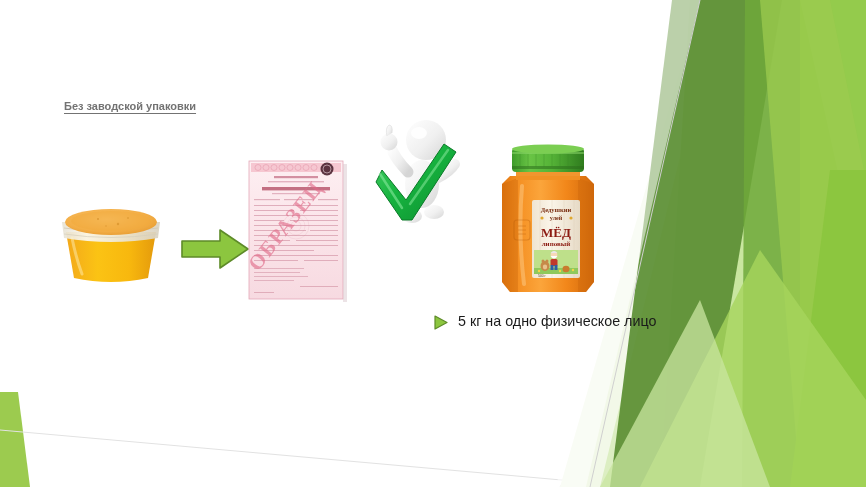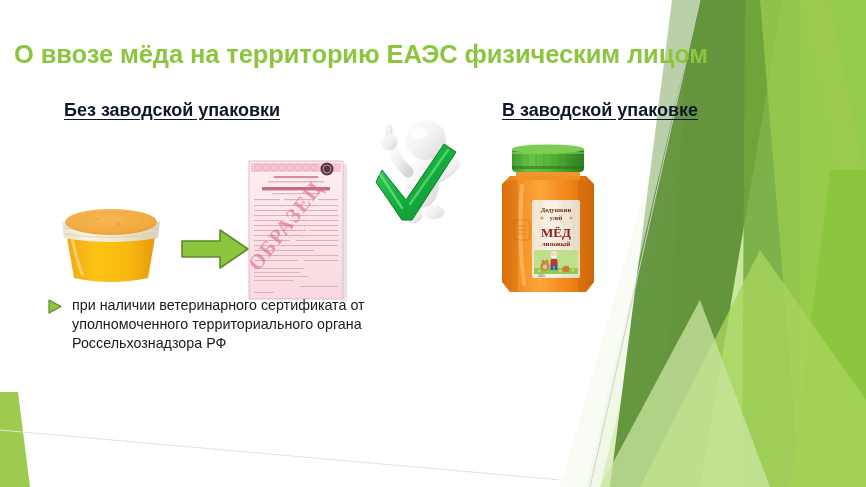--- a/index.html
+++ b/index.html
@@ -16,21 +16,21 @@
 
   
   .title{
     position:absolute;left:14px;top:40px;width:700px;
     font-size:25.5px;font-weight:bold;line-height:1.15;
     color:#8CC63F;letter-spacing:-0.1px;white-space:nowrap;
   }
 
   
   .col-head{
-    position:absolute;font-size:18px;font-weight:bold;color:#0f172a;
+    position:absolute;font-size:11px;font-weight:bold;color:#737373;
     text-decoration:underline;text-underline-offset:3px;white-space:nowrap;
   }
   .col-head.left{left:64px;top:100px;}
   .col-head.right{left:502px;top:100px;}
 
   
   .bullets{position:absolute;}
   .bullets.left{left:46px;top:296px;width:345px;}
   .bullets.right{left:432px;top:312px;width:360px;}
   .bullet{display:flex;align-items:flex-start;margin-bottom:14px;}
@@ -78,24 +78,22 @@
       <polygon points="760,0 830,0 866,180 866,487 800,487" fill="#9CCB4F" opacity="0.75"></polygon>
       <polygon points="830,170 866,170 866,487 790,487" fill="#8CC63F"></polygon>
       <polygon points="640,487 760,250 866,400 866,487" fill="#A6D55C" opacity="0.8"></polygon>
       <polygon points="600,487 700,300 770,487" fill="#C9E6A0" opacity="0.75"></polygon>
 
       <polygon points="666,0 700,0 586,487 556,487" fill="#FFFFFF" opacity="0.55"></polygon>
       <line x1="700" y1="0" x2="590" y2="487" stroke="#CFCFCF" stroke-width="1"></line>
     </svg>
   </div>
 
-  <div class="title">О ввозе мёда на территорию ЕАЭС физическим лицом</div>
 
   <div class="col-head left">Без заводской упаковки</div>
-  <div class="col-head right">В заводской упаковке</div>
 
   <div class="img tub">
     <svg viewBox="0 0 118 88" xmlns="http://www.w3.org/2000/svg">
       <defs>
         <linearGradient id="honeyBody" x1="0" y1="0" x2="1" y2="0">
           <stop offset="0%" stop-color="#F3A81B"></stop>
           <stop offset="35%" stop-color="#FBC314"></stop>
           <stop offset="70%" stop-color="#F8B80E"></stop>
           <stop offset="100%" stop-color="#E49A0C"></stop>
         </linearGradient>
@@ -333,27 +331,25 @@
       <ellipse cx="74" cy="127" rx="3.5" ry="3.2" fill="#C97B2E"></ellipse>
 
       <circle cx="47" cy="129" r="1.2" fill="#F5D547"></circle>
       <circle cx="68" cy="129" r="1.2" fill="#F5D547"></circle>
       <circle cx="81" cy="128" r="1.2" fill="#F5D547"></circle>
 
       <text x="46" y="135" font-family="Liberation Sans, sans-serif" font-size="3.4" fill="#5A4A2A">500 г</text>
     </svg>
   </div>
 
-  <div class="bullets left">
-    <div class="bullet">
+
+  <div class="bullets right">
+    <div class="bullet" style="margin-bottom:20px;">
       <span class="marker">
         <svg viewBox="0 0 17 17" xmlns="http://www.w3.org/2000/svg">
           <polygon points="3,2 15,8.5 3,15" fill="#8CC63F" stroke="#5E8B29" stroke-width="1.2" stroke-linejoin="round"></polygon>
         </svg>
       </span>
-      <span class="btext">при наличии ветеринарного сертификата от уполномоченного территориального органа Россельхознадзора РФ</span>
+      <span class="btext">5 кг на одно физическое лицо</span>
     </div>
   </div>
 
-  <div class="bullets right">
-  </div>
-
 </div>
 
 </body></html>

